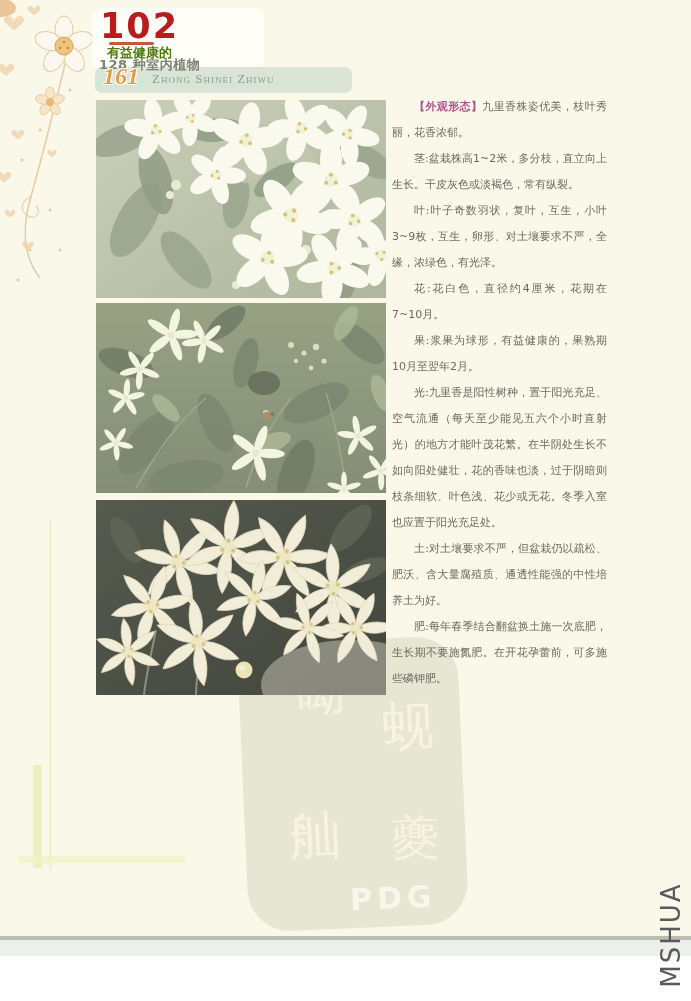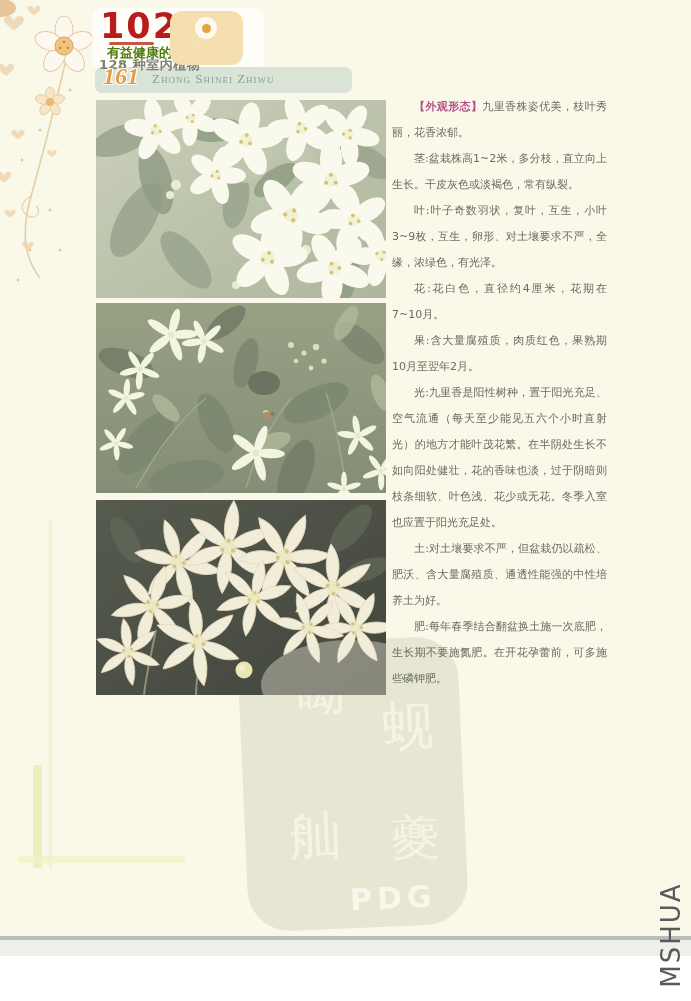--- a/index.html
+++ b/index.html
@@ -154,27 +154,20 @@
   <div class="strip-v1"></div>
   <div class="strip-v2"></div>
   <div class="strip-h1"></div>
 
   <div class="hdr-panel"></div>
   <div class="hdr-strip"></div>
   <div class="page-num">102</div>
   <div class="hdr-redline"></div>
   <div class="hdr-cn1">有益健康的</div>
   <div class="hdr-cn2">128 种室内植物</div>
-  <div class="badge">
-    <div class="badge-circle">
-        <div class="badge-dot"></div>
-      </div>
-    <div class="badge-t1">Youyi</div>
-    <div class="badge-t2">Jiankang De</div>
-  </div>
   <div class="strip-num">161</div>
   <div class="strip-txt">Zhong Shinei Zhiwu</div>
 
   <div class="seal">
     <span class="seal-glyph sg-a1">呦</span>
     <span class="seal-glyph sg-a2">舢</span>
     <span class="seal-glyph sg-b1">蚬</span>
     <span class="seal-glyph sg-b2">夔</span>
     <span class="seal-pdg">PDG</span>
   </div>
@@ -326,21 +319,21 @@
           <ellipse cx="255" cy="185" rx="90" ry="45" fill="#efecd9" opacity="0.40"></ellipse>
           <rect width="290" height="195" fill="#f5f2e2" opacity="0.15"></rect>
         </svg>
       </div>
     </div>
 
     <p class="para"><span class="sec">【外观形态】</span><span class="lbl"></span><span>九里香株姿优美，枝叶秀丽，花香浓郁。</span></p>
     <p class="para"><span class="sec"></span><span class="lbl">茎:</span><span>盆栽株高1~2米，多分枝，直立向上生长。干皮灰色或淡褐色，常有纵裂。</span></p>
     <p class="para"><span class="sec"></span><span class="lbl">叶:</span><span>叶子奇数羽状，复叶，互生，小叶3~9枚，互生，卵形、对土壤要求不严，全缘，浓绿色，有光泽。</span></p>
     <p class="para"><span class="sec"></span><span class="lbl">花:</span><span>花白色，直径约4厘米，花期在7~10月。</span></p>
-    <p class="para"><span class="sec"></span><span class="lbl">果:</span><span>含大量腐殖质，肉质红色，果熟期10月至翌年2月。</span></p>
+    <p class="para"><span class="sec"></span><span class="lbl">果:</span><span>浆果为球形，有益健康的，果熟期10月至翌年2月。</span></p>
     <p class="para"><span class="sec"></span><span class="lbl">光:</span><span>九里香是阳性树种，置于阳光充足、空气流通（每天至少能见五六个小时直射光）的地方才能叶茂花繁。在半阴处生长不如向阳处健壮，花的香味也淡，过于阴暗则枝条细软、叶色浅、花少或无花。冬季入室也应置于阳光充足处。</span></p>
     <p class="para"><span class="sec"></span><span class="lbl">土:</span><span>对土壤要求不严，但盆栽仍以疏松、肥沃、含大量腐殖质、通透性能强的中性培养土为好。</span></p>
     <p class="para"><span class="sec"></span><span class="lbl">肥:</span><span>每年春季结合翻盆换土施一次底肥，生长期不要施氮肥。在开花孕蕾前，可多施些磷钾肥。</span></p>
   </div>
 
   <div class="page-edge-line"></div>
   <div class="page-edge-band"></div>
 
   <div class="mshua">MSHUA</div>
 </div>

